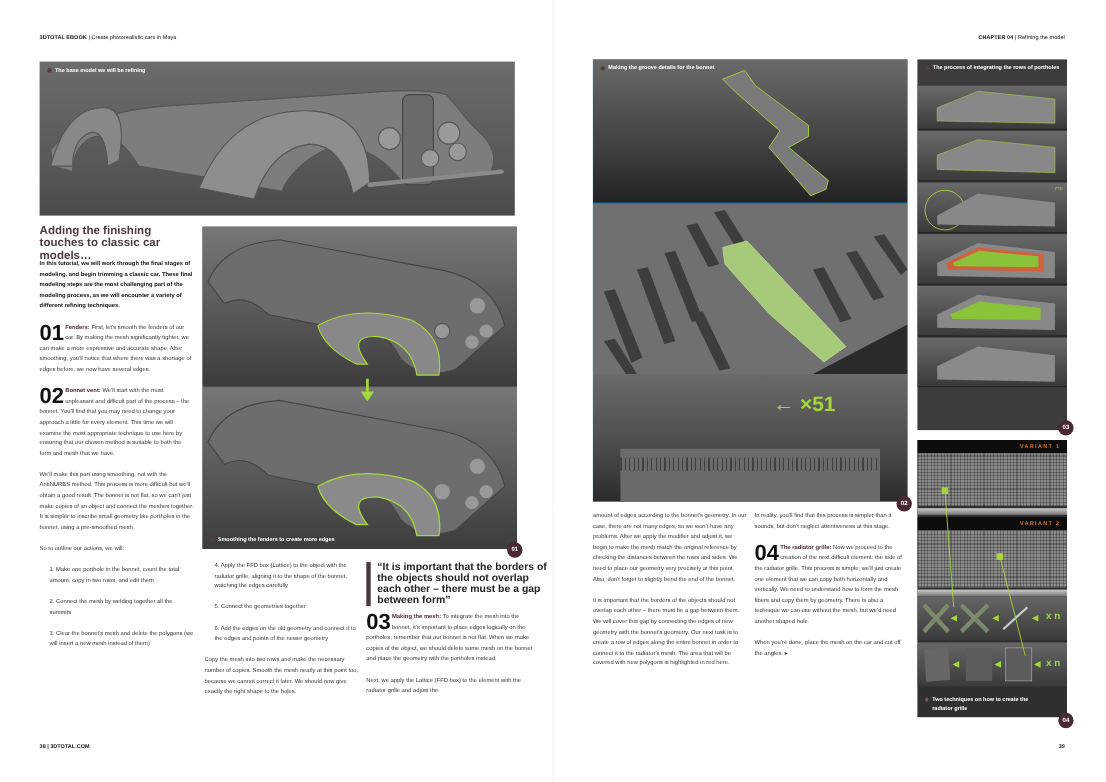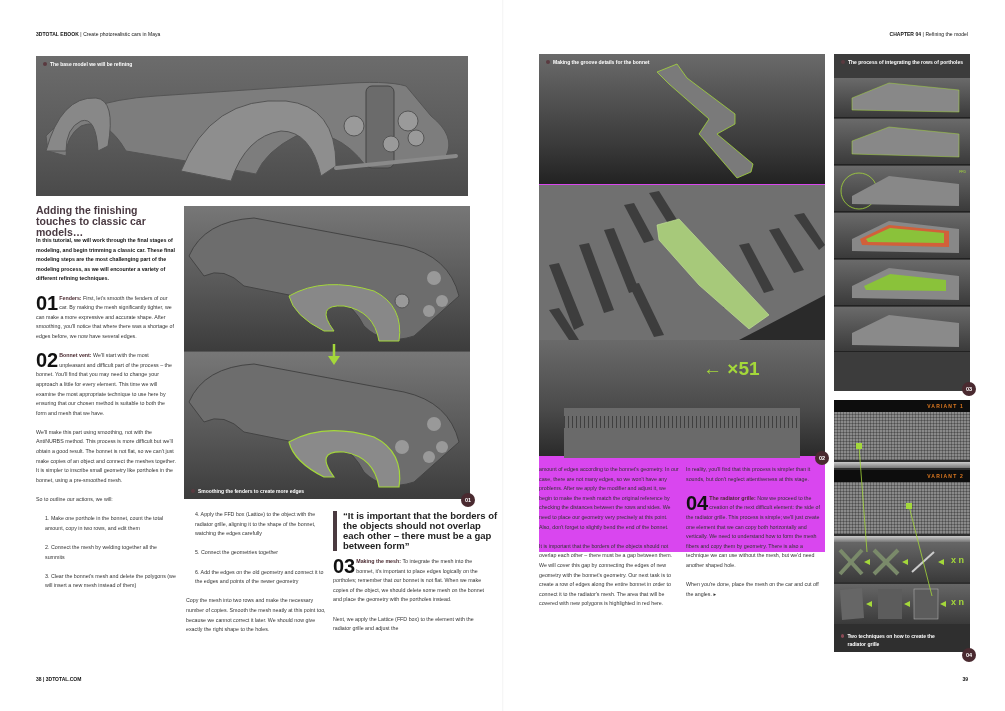--- a/index.html
+++ b/index.html
@@ -24,21 +24,21 @@
 
   .badge { position: absolute; width: 14px; height: 14px; border-radius: 50%; background: #4a2a30; color: #fff; font-size: 5.5px; font-weight: bold; display: flex; align-items: center; justify-content: center; }
 
   
   #img-base { left: 36px; top: 56px; width: 432px; height: 140px; background: linear-gradient(#6c6c6c, #5a5a5a 60%, #4a4a4a); }
   
   #img-fenders { left: 184px; top: 206px; width: 286px; height: 293px; background: #555; }
   #img-fenders .top { position: absolute; left: 0; top: 0; width: 100%; height: 145px; background: linear-gradient(#777, #555 60%, #3c3c3c); }
   #img-fenders .bot { position: absolute; left: 0; top: 146px; width: 100%; height: 147px; background: linear-gradient(#777, #555 60%, #3c3c3c); }
   
-  #img-groove { left: 539px; top: 54px; width: 286px; height: 498px; background: #d946ef; }
+  #img-groove { left: 539px; top: 54px; width: 286px; height: 402px; background: #0369a1; }
   #img-groove .g1 { position: absolute; left: 0; top: 0; width: 100%; height: 130px; background: linear-gradient(#6a6a6a, #3a3a3a 70%, #222); }
   #img-groove .g2 { position: absolute; left: 0; top: 131px; width: 100%; height: 155px; background: #707070; }
   #img-groove .g3 { position: absolute; left: 0; top: 286px; width: 100%; height: 116px; background: linear-gradient(#6a6a6a, #4a4a4a 60%, #2a2a2a); }
   
   #img-portholes { left: 834px; top: 54px; width: 136px; height: 337px; background: #3c3c3c; }
   .ph-panel { position: absolute; left: 0; width: 100%; height: 46px; background: linear-gradient(#6a6a6a, #3a3a3a); border-bottom: 1px solid #222; }
   
   #img-grille { left: 834px; top: 400px; width: 136px; height: 252px; background: #2f2f2f; }
   .variant-bar { position: absolute; left: 0; width: 100%; height: 12px; background: #0d0d0d; color: #e07a20; font-size: 5px; font-weight: bold; letter-spacing: 1.2px; text-align: right; padding-right: 6px; line-height: 12px; }
   .mesh { position: absolute; left: 0; width: 100%; background-color: #8a8a8a;

